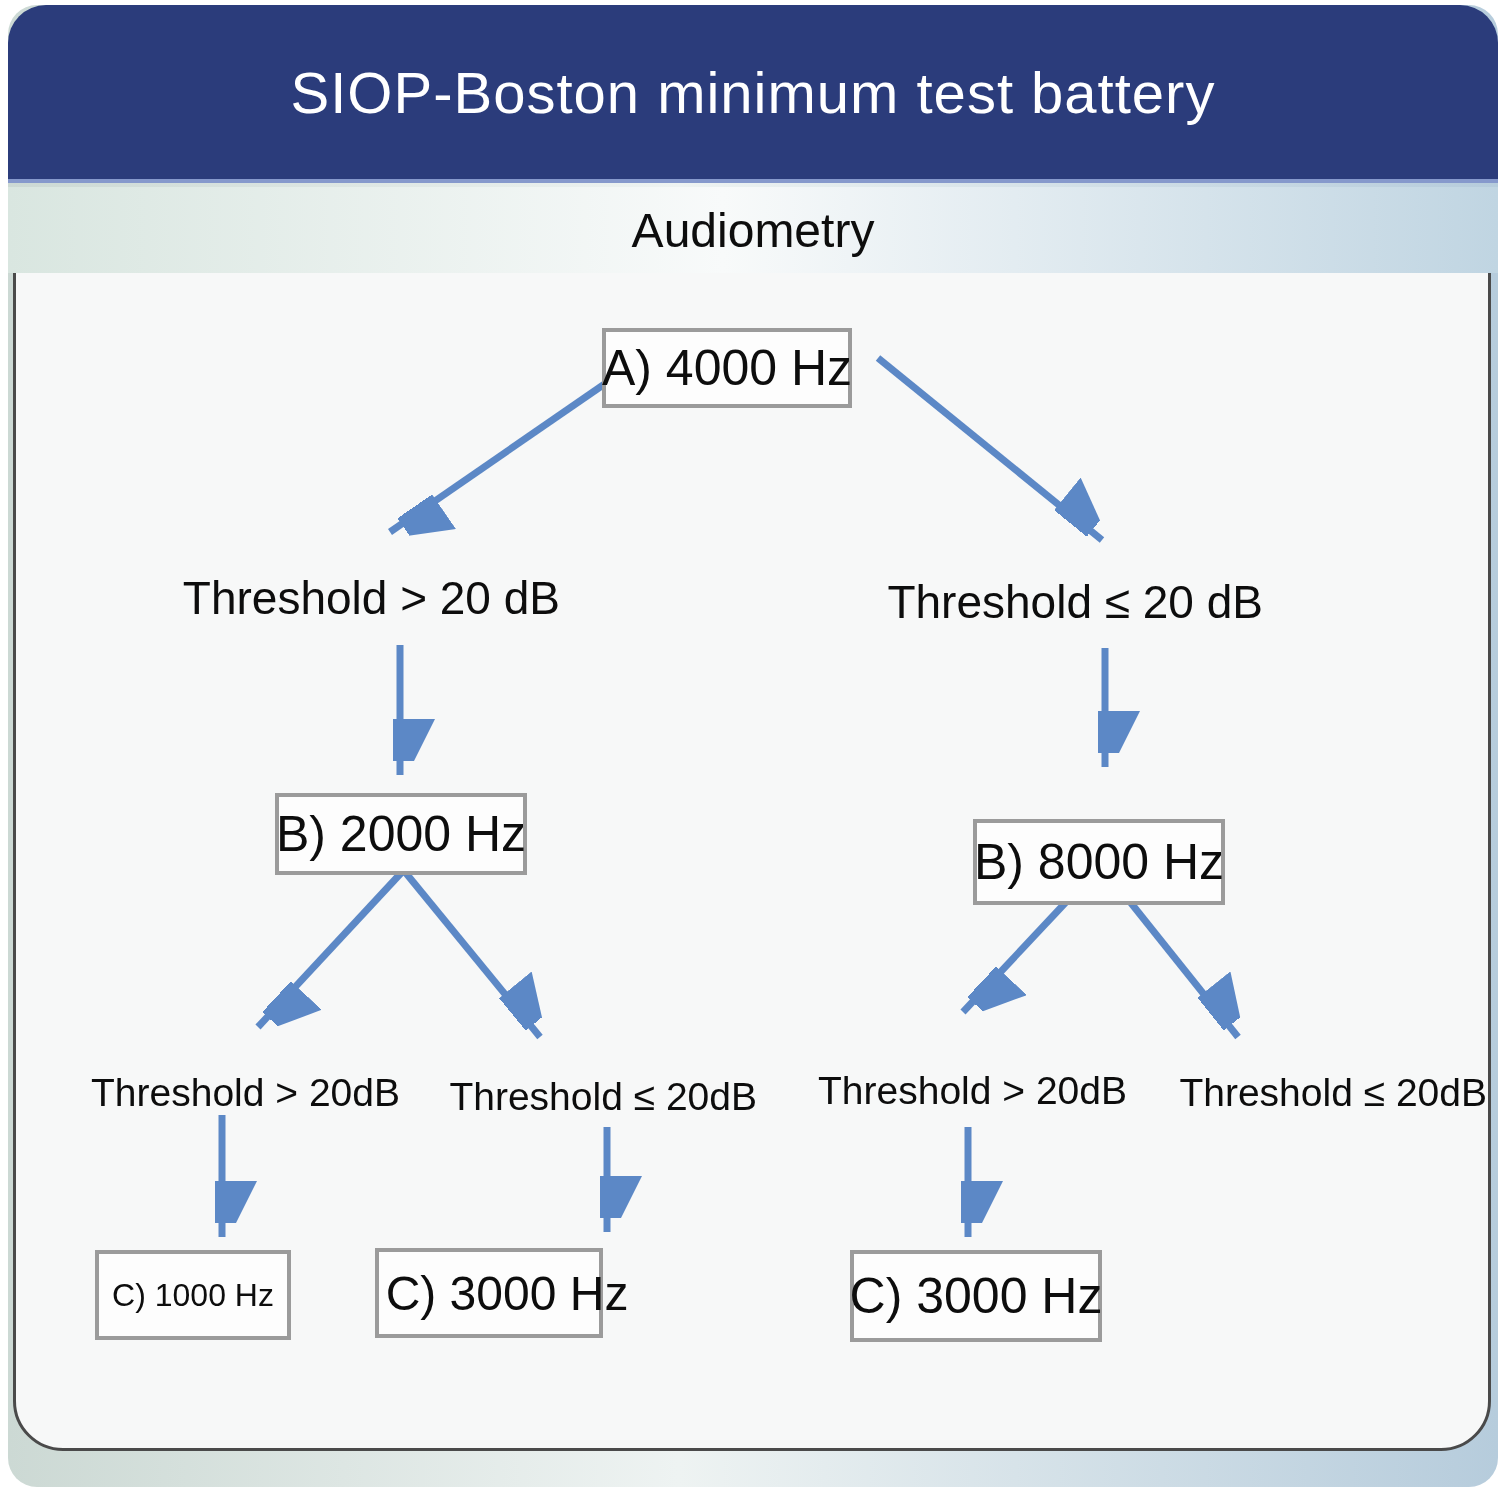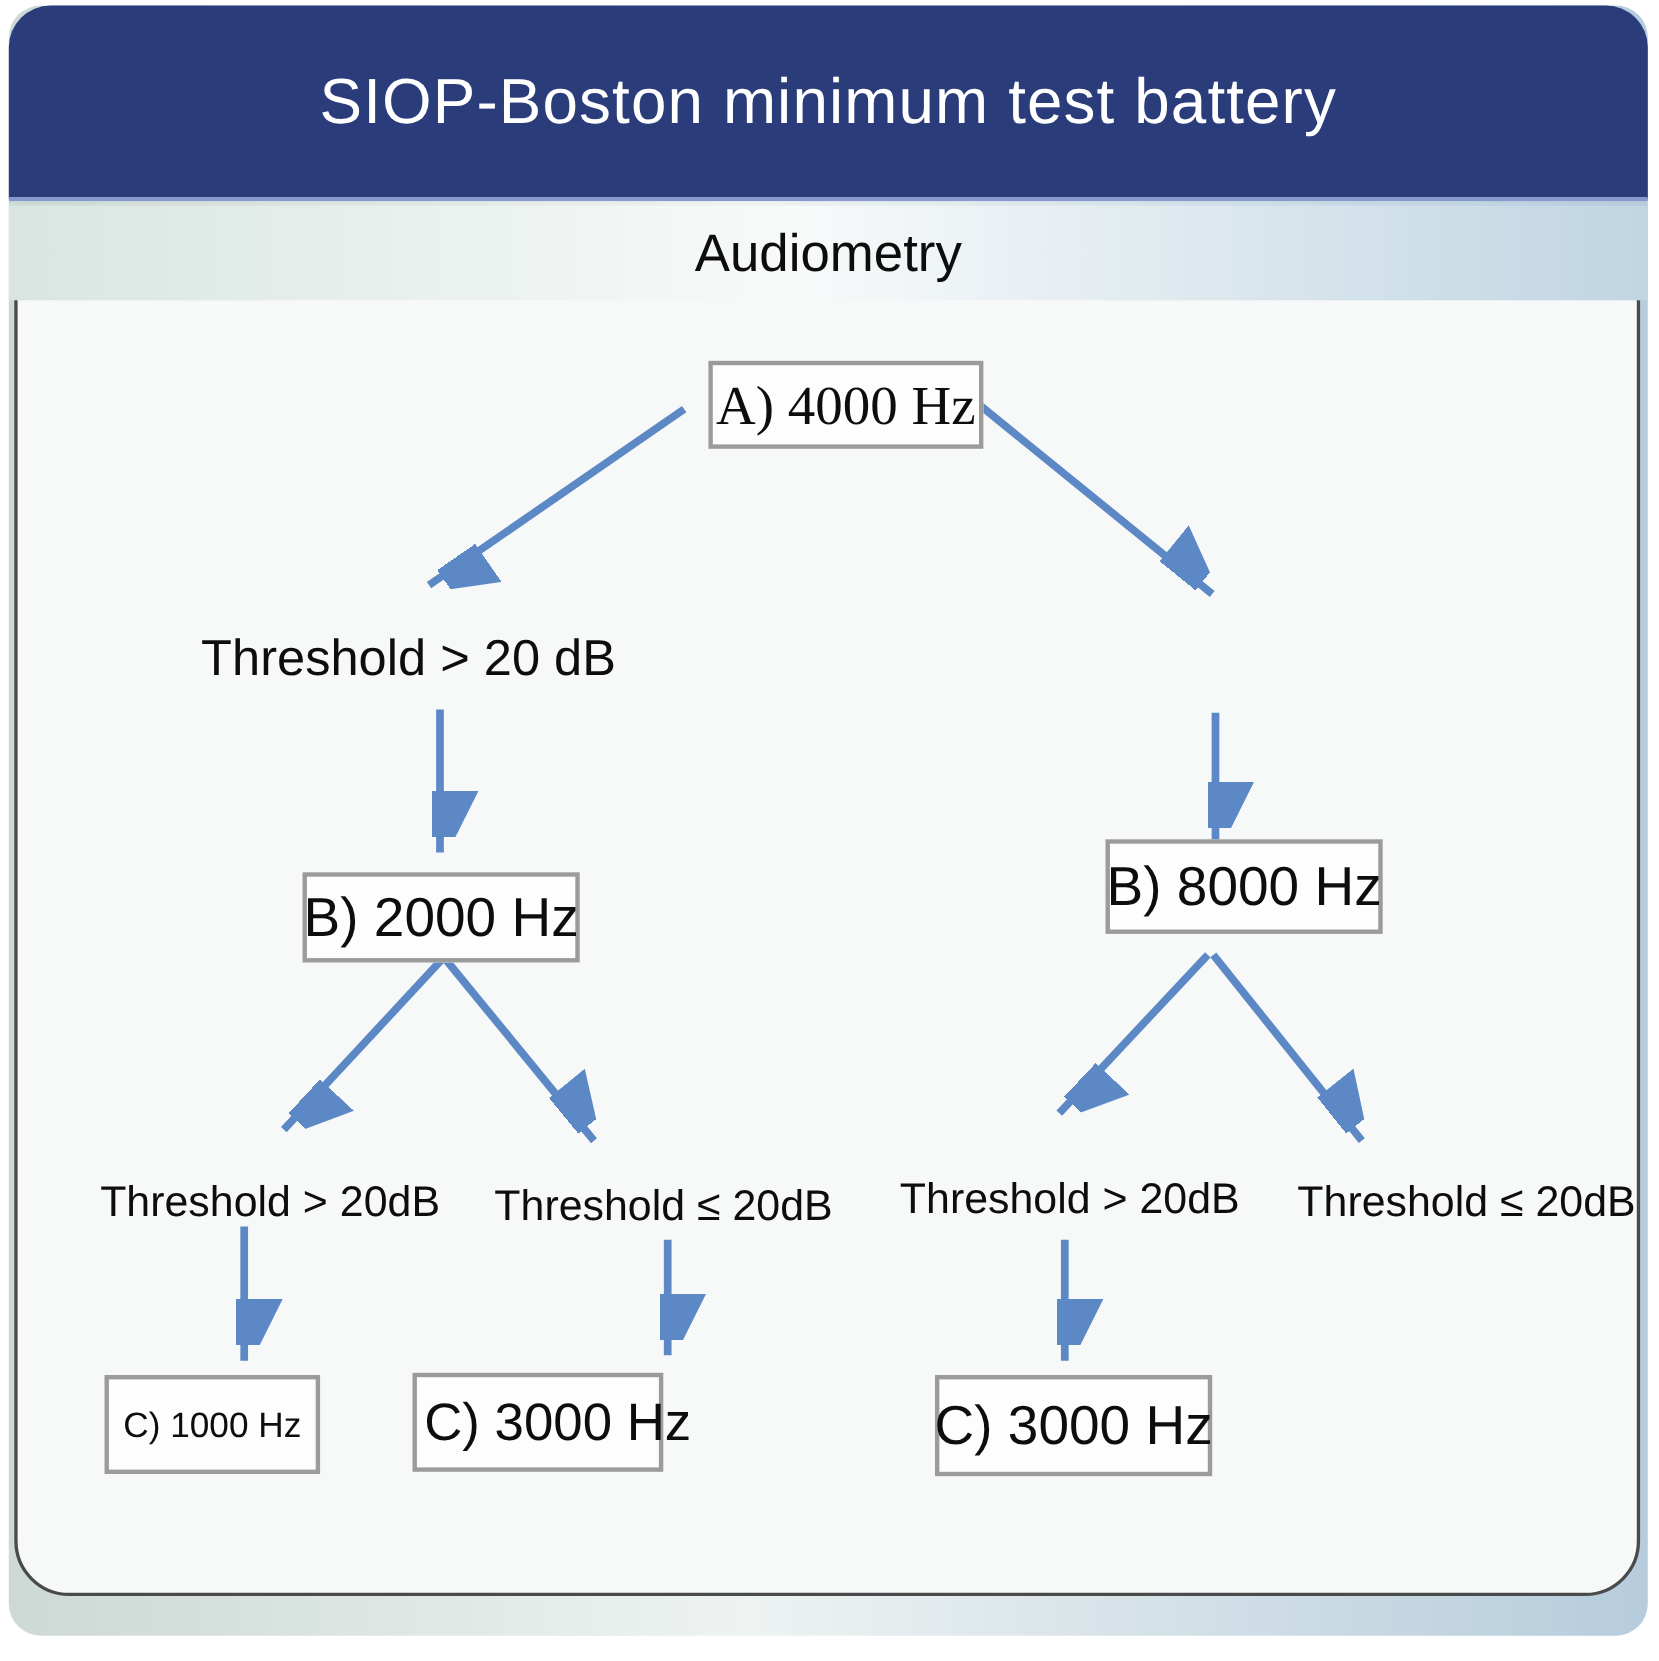--- a/index.html
+++ b/index.html
@@ -14,23 +14,23 @@
         background:linear-gradient(90deg,#d9e6e0 0%, #f8fafa 48%, #c0d5e2 100%);
         display:flex; align-items:center; justify-content:center; z-index:3;}
   .strip span{font-size:48px; color:#0d0d0d;}
   .panel{position:absolute; left:5px; top:196px; right:7px; bottom:36px;
         background:#f7f8f8; border:3px solid #4a4a4a; border-radius:10px 10px 50px 50px; z-index:1;}
   .arrows{position:absolute; left:0; top:0; z-index:2;}
   .node{position:absolute; display:flex; align-items:center; justify-content:center;
         background:#fdfdfd; border:4px solid #9b9b9b; font-size:50px; color:#0d0d0d; z-index:2; white-space:nowrap;}
   .lbl{position:absolute; text-align:right; font-size:46px; color:#0d0d0d; z-index:2; white-space:nowrap;}
   .lbl-sm{font-size:39px;}
-  .box-a{left:636px; top:323px; width:242px; height:72px;font-family:Liberation Serif, serif;}
+  .box-a{left:594px; top:323px; width:242px; height:72px;}
   .box-b-left{left:267px; top:788px; width:244px; height:74px;}
-  .box-b-right{left:965px; top:758px; width:244px; height:78px;margin-left:32px;}
+  .box-b-right{left:965px; top:814px; width:244px; height:78px;}
   .box-c-1{left:87px; top:1245px; width:188px; height:82px; font-size:32px;}
   .box-c-2{left:367px; top:1243px; width:184px; height:82px; font-size:48px;padding-left:36px;}
   .box-c-3{left:842px; top:1245px; width:244px; height:84px;}
   .lbl-branch-left{left:152px; top:566px; width:400px;}
   .lbl-branch-right{left:855px; top:570px; width:400px;}
   .lbl-leaf-1{left:42px; top:1066px; width:350px;}
   .lbl-leaf-2{left:399px; top:1070px; width:350px;}
   .lbl-leaf-3{left:769px; top:1064px; width:350px;}
   .lbl-leaf-4{left:1129px; top:1066px; width:350px;}
 </style>
@@ -66,20 +66,21 @@
       <line x1="1095" y1="863" x2="1230" y2="1032" marker-end="url(#ah)"></line>
       <line x1="214" y1="1110" x2="214" y2="1232" marker-end="url(#ah)"></line>
       <line x1="599" y1="1122" x2="599" y2="1227" marker-end="url(#ah)"></line>
       <line x1="960" y1="1122" x2="960" y2="1232" marker-end="url(#ah)"></line>
     </g>
   </svg>
 
   <div class="node box-a">A) 4000 Hz</div>
 
   <div class="lbl lbl-branch-left">Threshold &gt; 20 dB</div>
+  <div class="lbl lbl-branch-right">Threshold ≤ 20 dB</div>
 
   <div class="node box-b-left">B) 2000 Hz</div>
   <div class="node box-b-right">B) 8000 Hz</div>
 
   <div class="lbl lbl-sm lbl-leaf-1">Threshold &gt; 20dB</div>
   <div class="lbl lbl-sm lbl-leaf-2">Threshold ≤ 20dB</div>
   <div class="lbl lbl-sm lbl-leaf-3">Threshold &gt; 20dB</div>
   <div class="lbl lbl-sm lbl-leaf-4">Threshold ≤ 20dB</div>
 
   <div class="node box-c-1">C) 1000 Hz</div>

